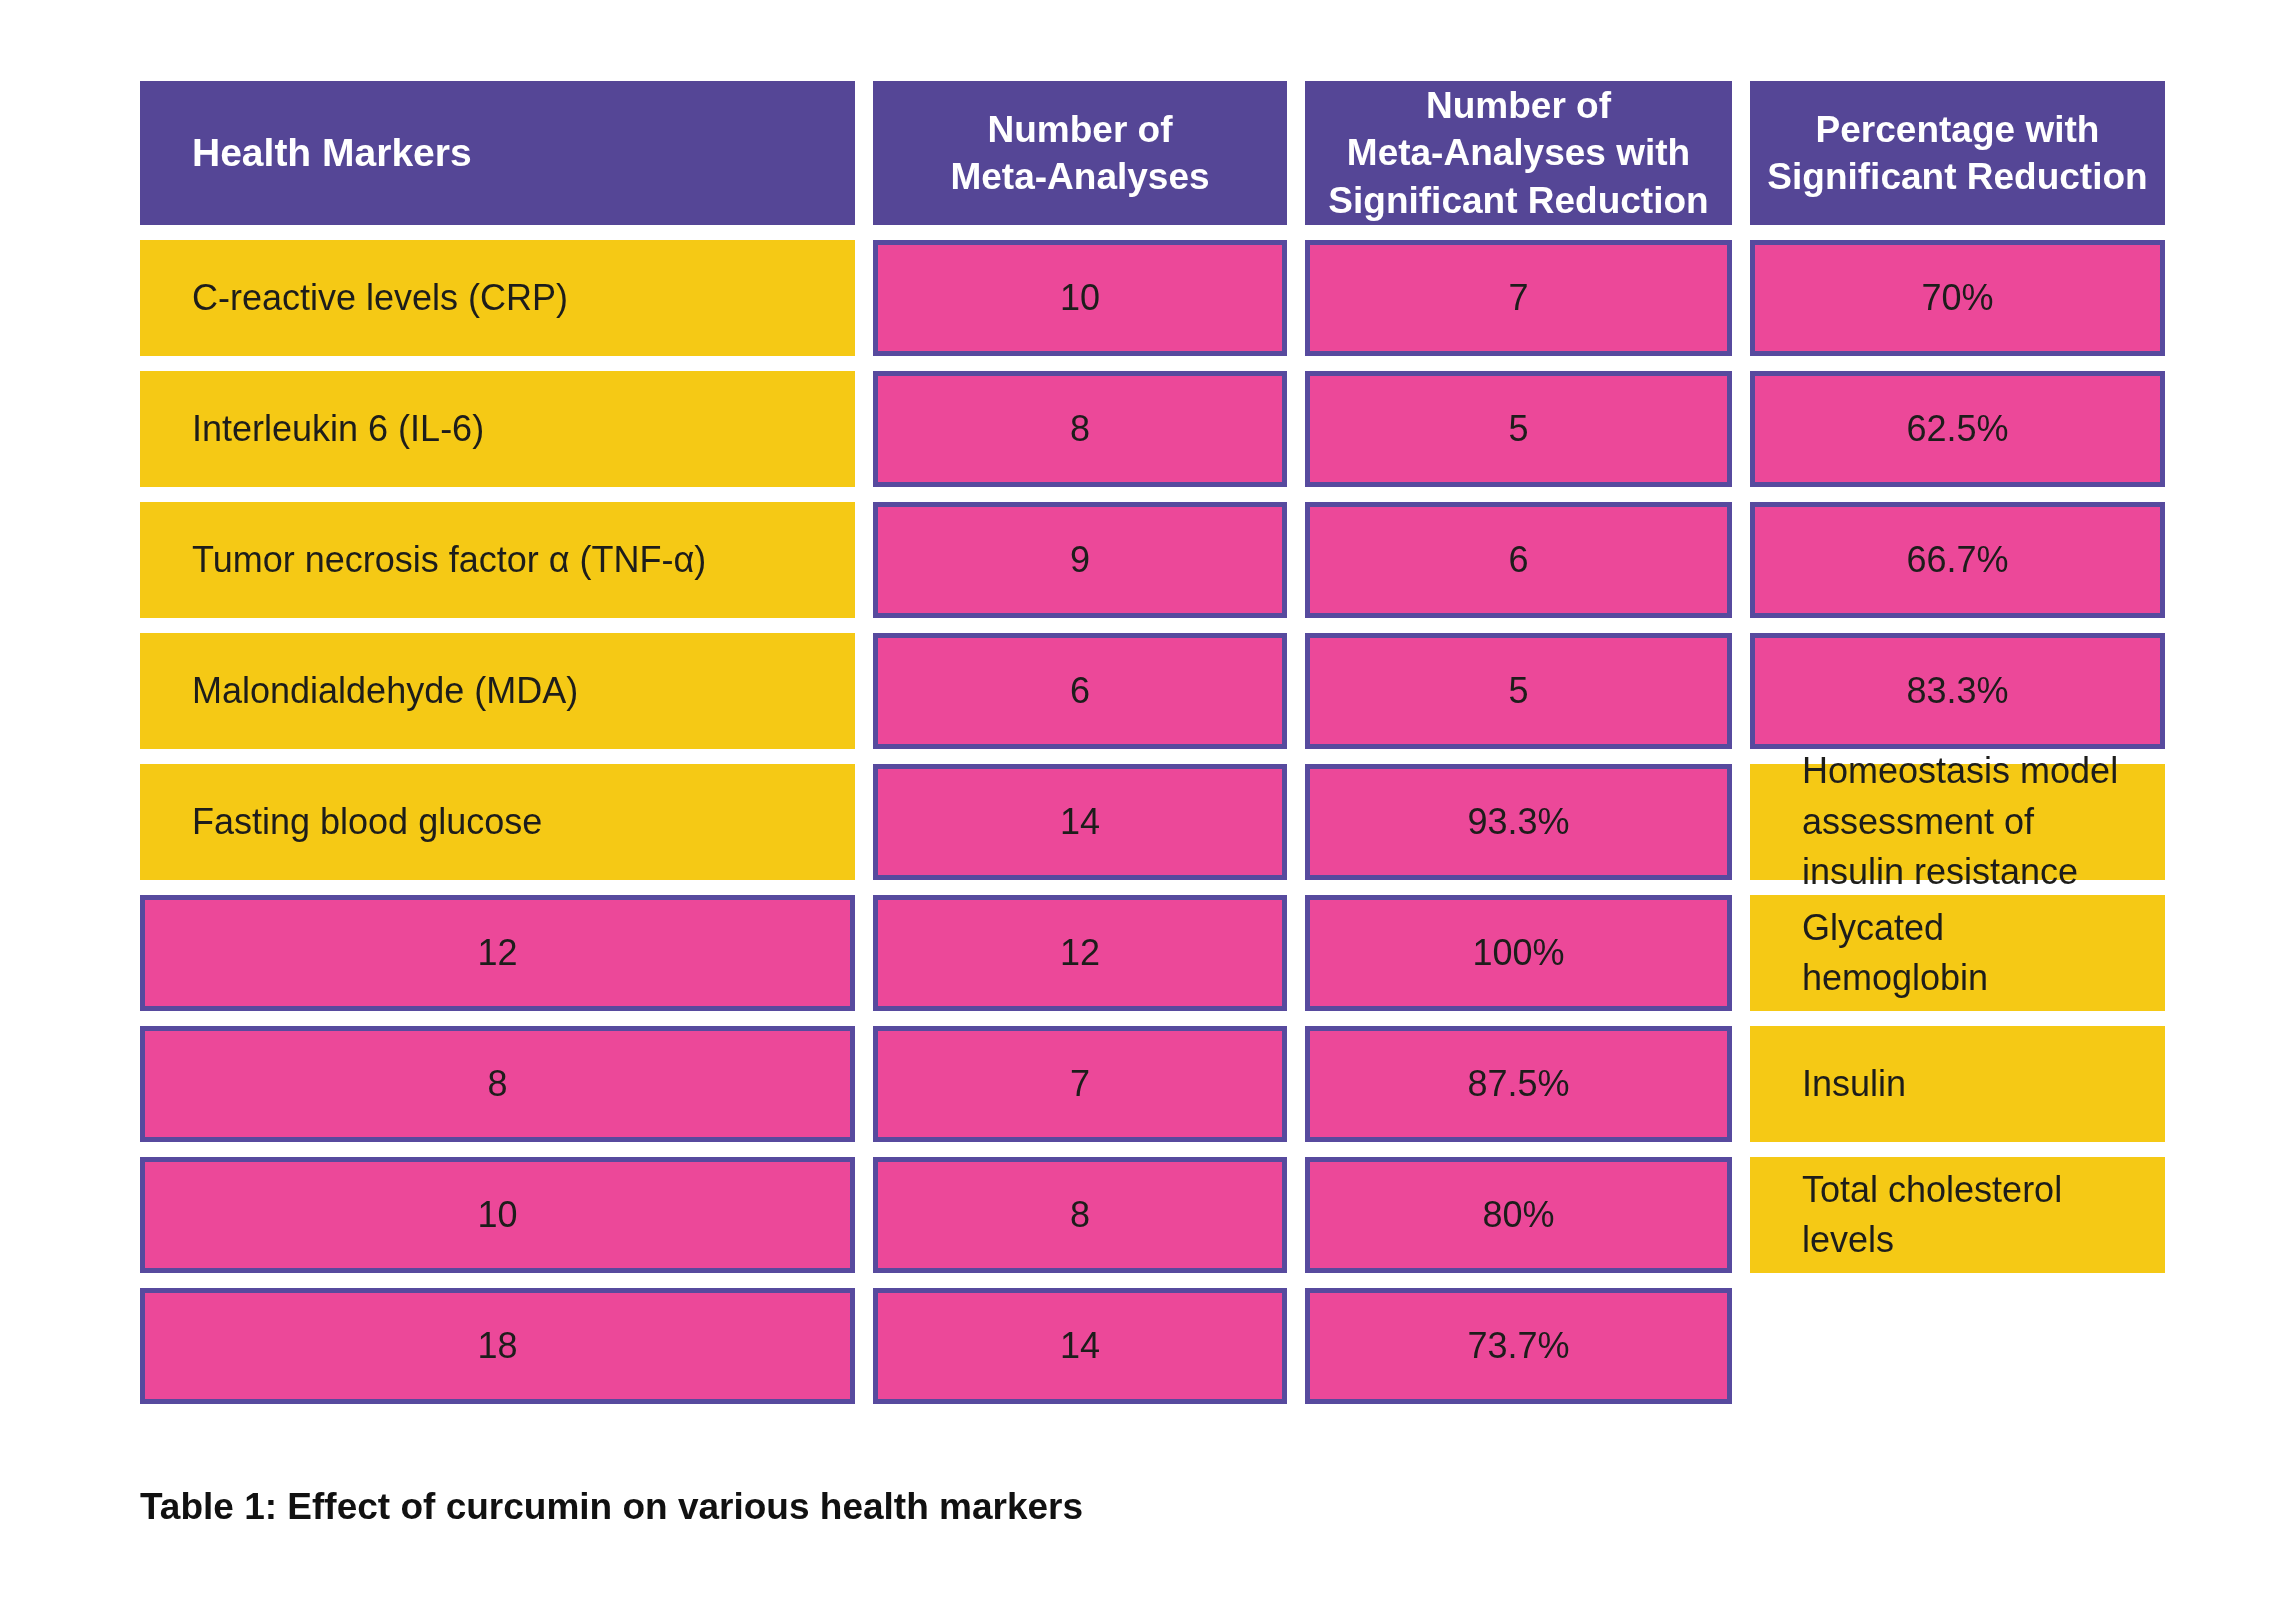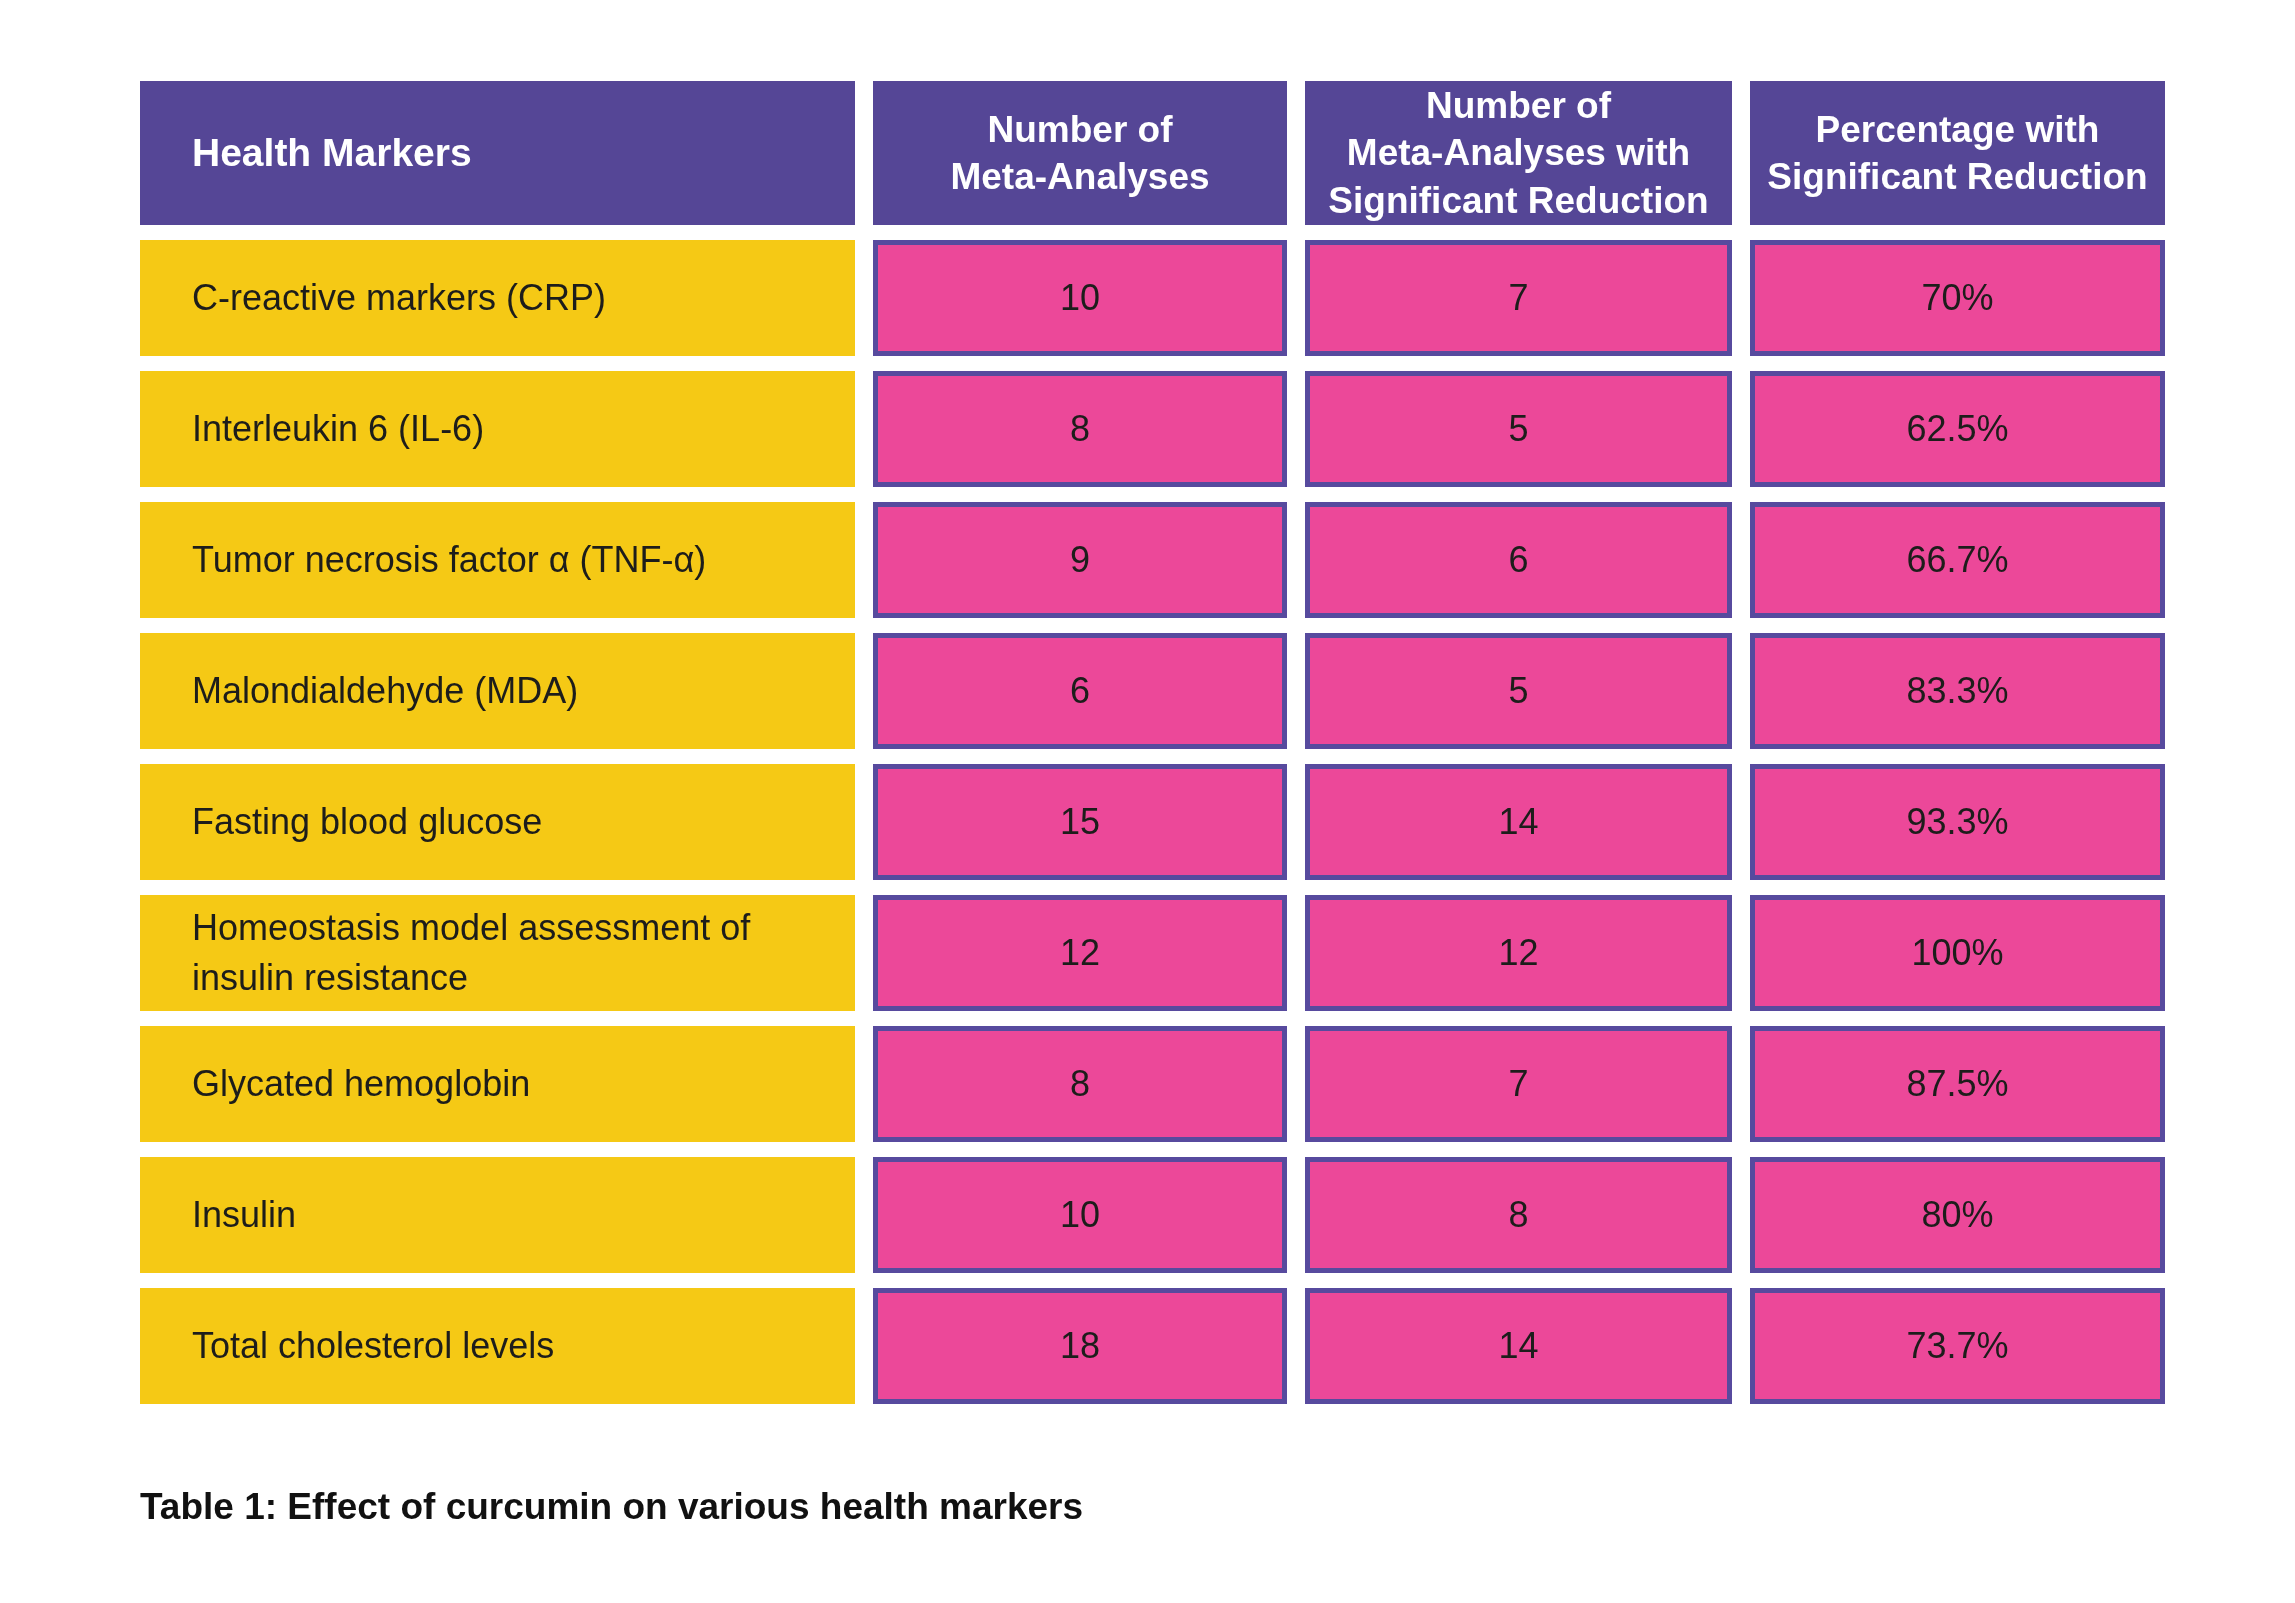--- a/index.html
+++ b/index.html
@@ -82,42 +82,41 @@
 
     <div class="hcell first">Health Markers</div>
     <div class="hcell">Number of
 Meta-Analyses</div>
     <div class="hcell">Number of
 Meta-Analyses with
 Significant Reduction</div>
     <div class="hcell">Percentage with
 Significant Reduction</div>
 
-    <div class="mcell">C-reactive markers (CRP)</div>
+    <div class="mcell">C-reactive levels (CRP)</div>
     <div class="dcell">10</div>
     <div class="dcell">7</div>
     <div class="dcell">70%</div>
 
     <div class="mcell">Interleukin 6 (IL-6)</div>
     <div class="dcell">8</div>
     <div class="dcell">5</div>
     <div class="dcell">62.5%</div>
 
     <div class="mcell">Tumor necrosis factor α (TNF-α)</div>
     <div class="dcell">9</div>
     <div class="dcell">6</div>
     <div class="dcell">66.7%</div>
 
     <div class="mcell">Malondialdehyde (MDA)</div>
     <div class="dcell">6</div>
     <div class="dcell">5</div>
     <div class="dcell">83.3%</div>
 
     <div class="mcell">Fasting blood glucose</div>
-    <div class="dcell">15</div>
     <div class="dcell">14</div>
     <div class="dcell">93.3%</div>
 
     <div class="mcell">Homeostasis model assessment of insulin resistance</div>
     <div class="dcell">12</div>
     <div class="dcell">12</div>
     <div class="dcell">100%</div>
 
     <div class="mcell">Glycated hemoglobin</div>
     <div class="dcell">8</div>

